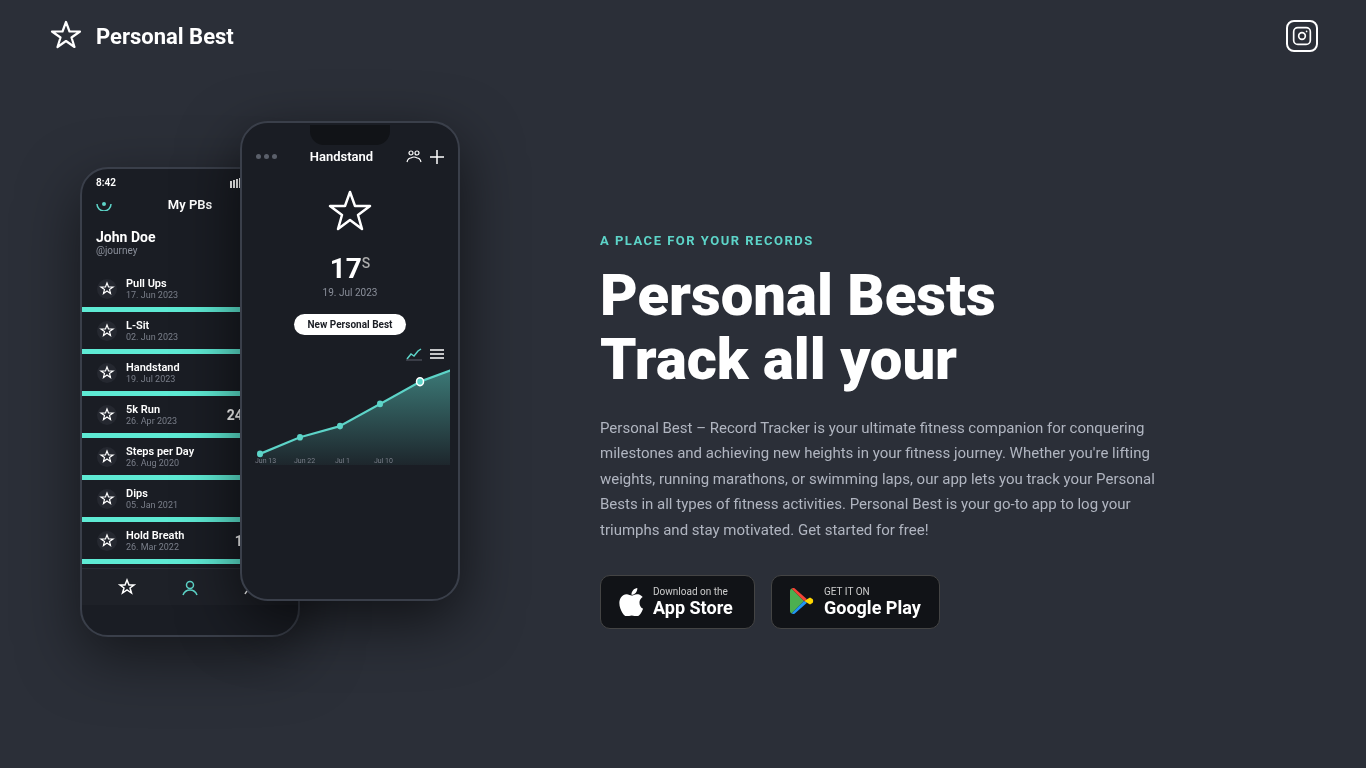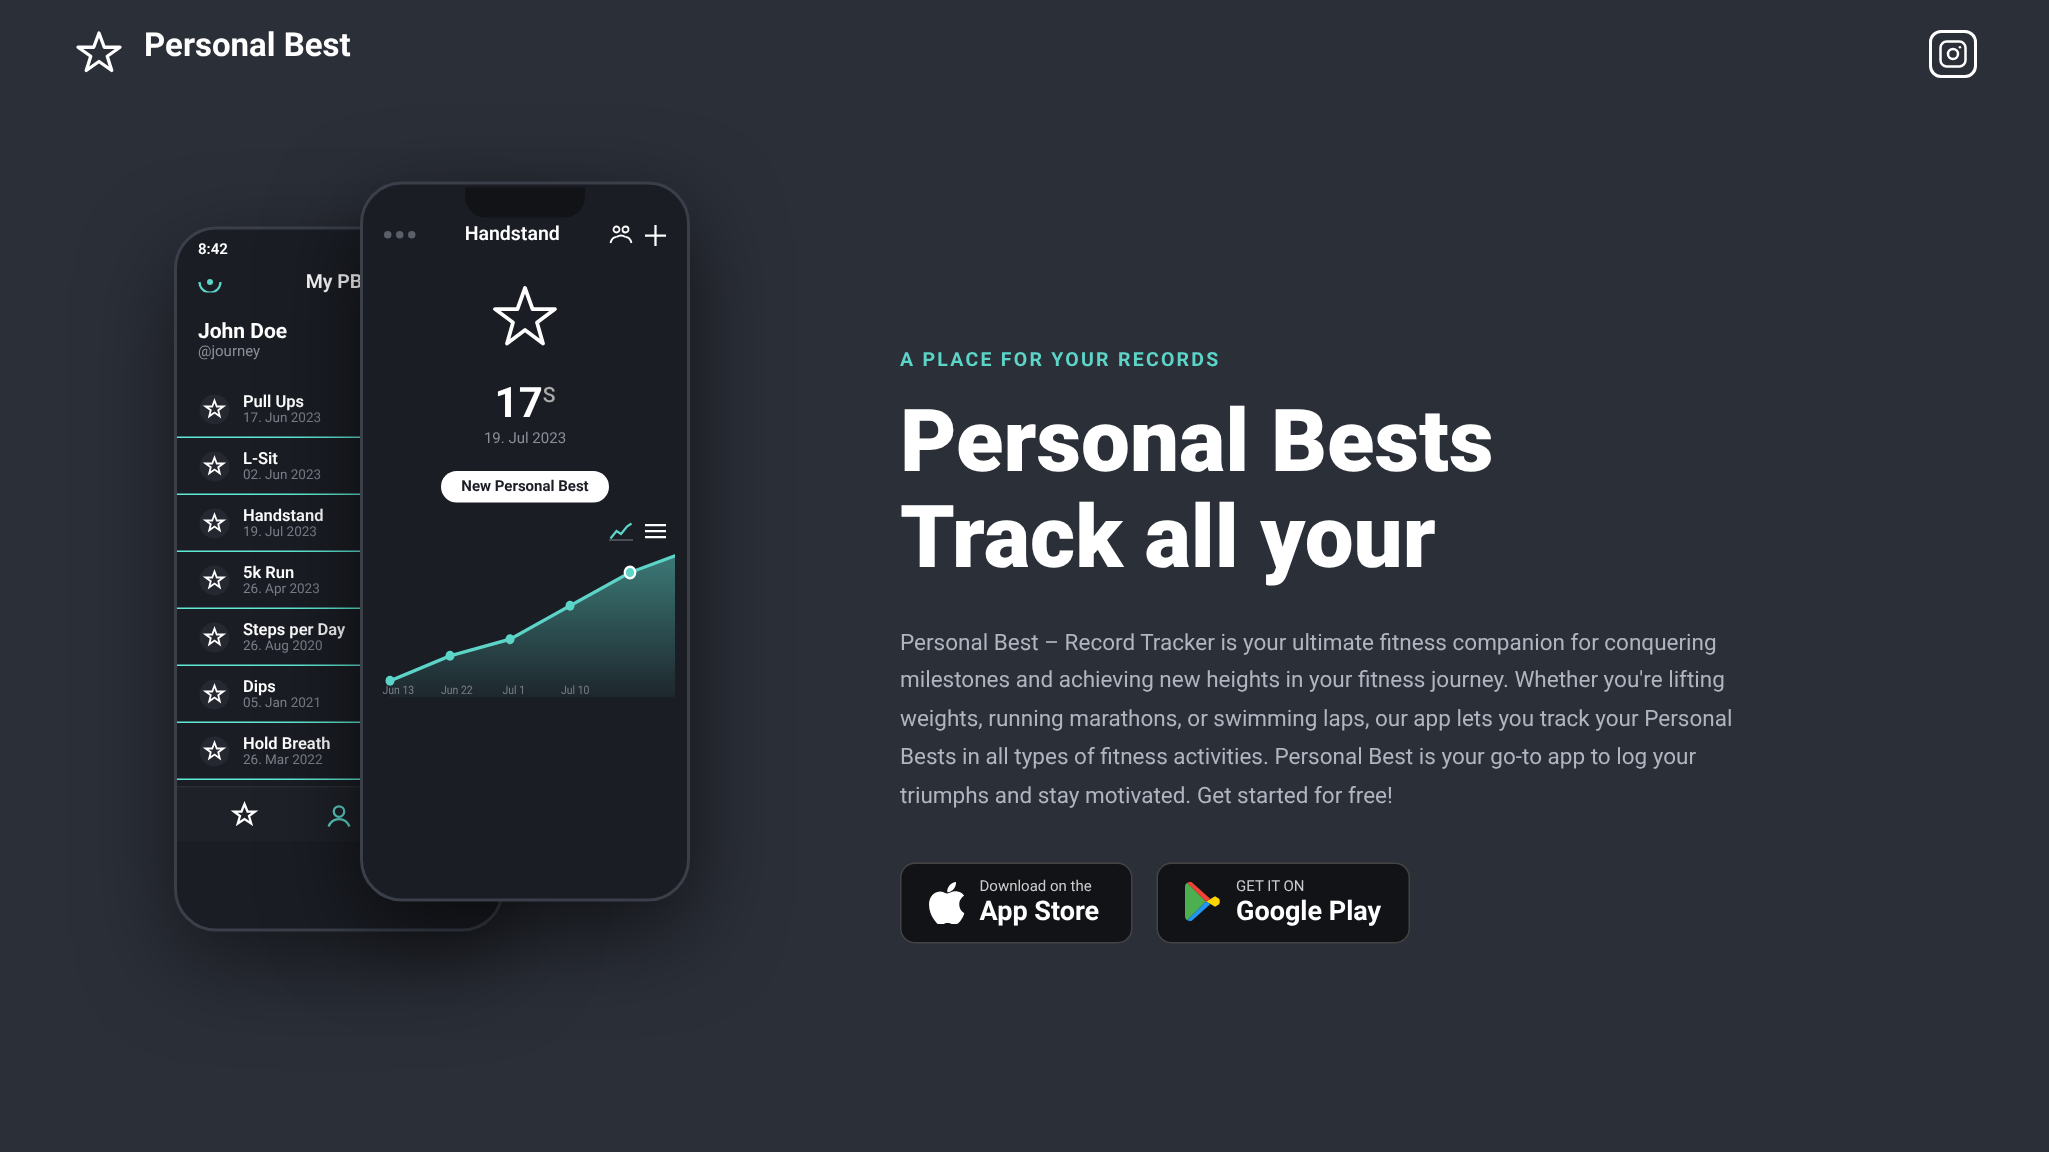--- a/index.html
+++ b/index.html
@@ -17,20 +17,21 @@
     header {
       display: flex;
       align-items: center;
       justify-content: space-between;
       padding: 18px 48px;
       background-color: #2b2f38;
     }
 
     .logo-area {
       display: flex;
+      align-items: center;
       gap: 12px;
     }
 
     .logo-icon {
       width: 36px;
       height: 36px;
     }
 
     .logo-text {
       font-size: 22px;
@@ -63,30 +64,29 @@
       position: relative;
       width: 480px;
       height: 620px;
       flex-shrink: 0;
     }
 
     
     .phone-back {
       position: absolute;
       left: 0;
-      top: 30px;
+      top: 46px;
       width: 220px;
       height: 470px;
       background: #1a1d24;
       border-radius: 28px;
       border: 2px solid #3a3f4a;
       overflow: hidden;
       box-shadow: 0 20px 60px rgba(0,0,0,0.5);
       z-index: 1;
-      margin-left: 36px;
     }
 
     
     .phone-front {
       position: absolute;
       left: 160px;
       top: 0;
       width: 220px;
       height: 480px;
       background: #1a1d24;
@@ -142,21 +142,21 @@
     }
 
     .pb-list {
       padding: 4px 0;
     }
 
     .pb-item {
       display: flex;
       align-items: center;
       padding: 7px 14px;
-      border-bottom: 1px solid #5eead4;
+      border-bottom: 5px solid #5eead4;
       gap: 8px;
     }
 
     .pb-star-icon {
       width: 22px;
       height: 22px;
       flex-shrink: 0;
     }
 
     .pb-item-info {

